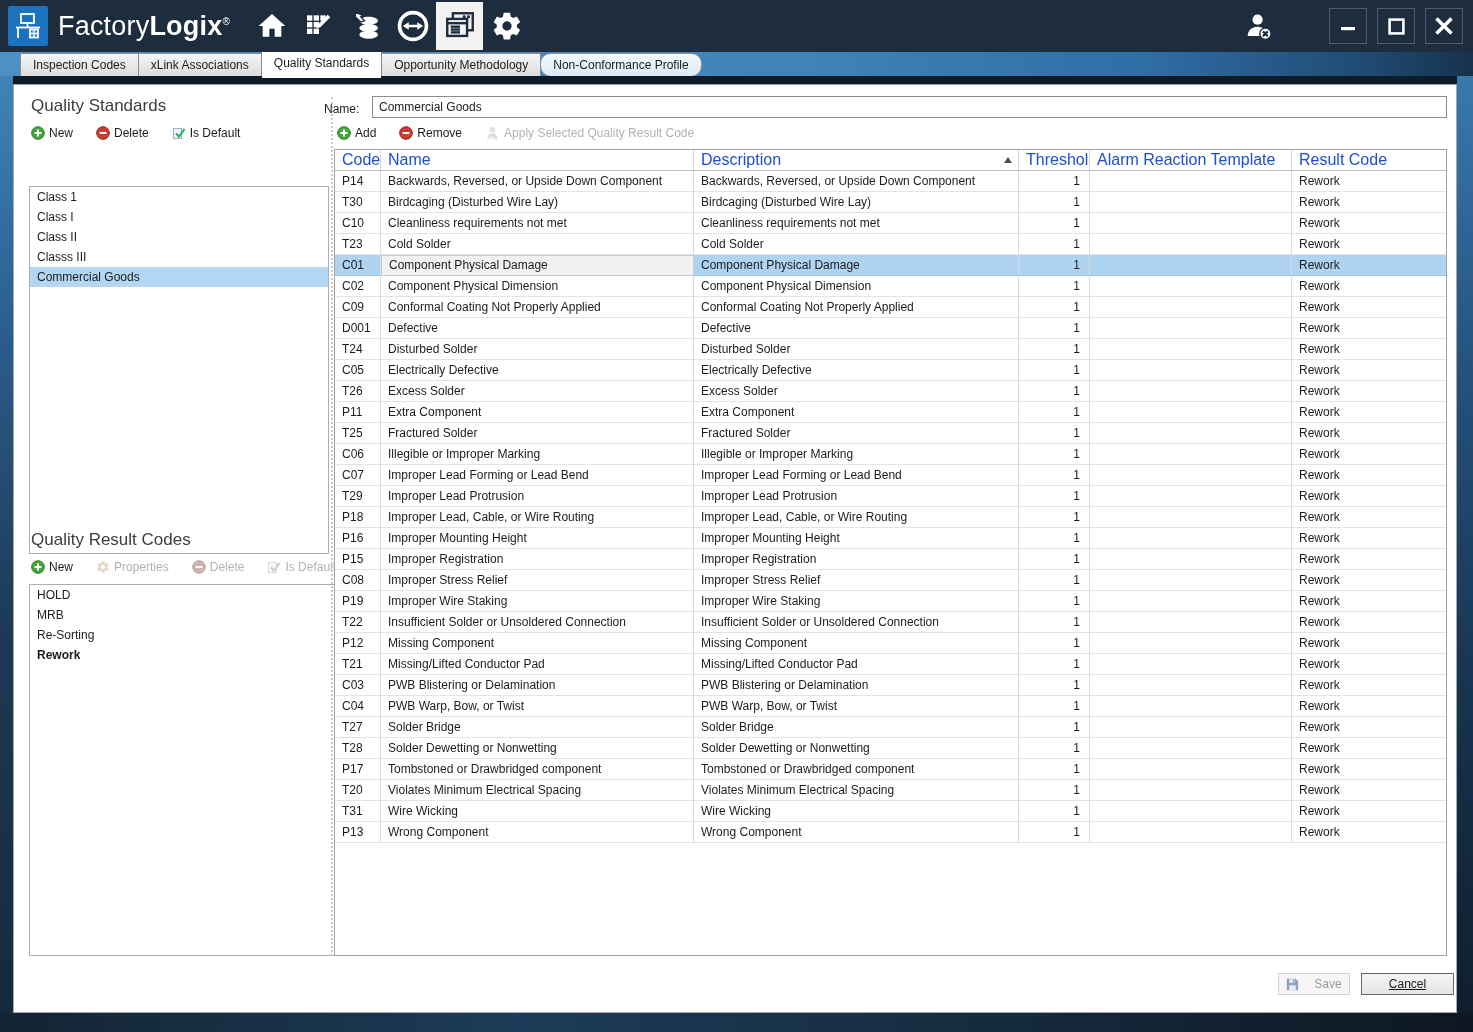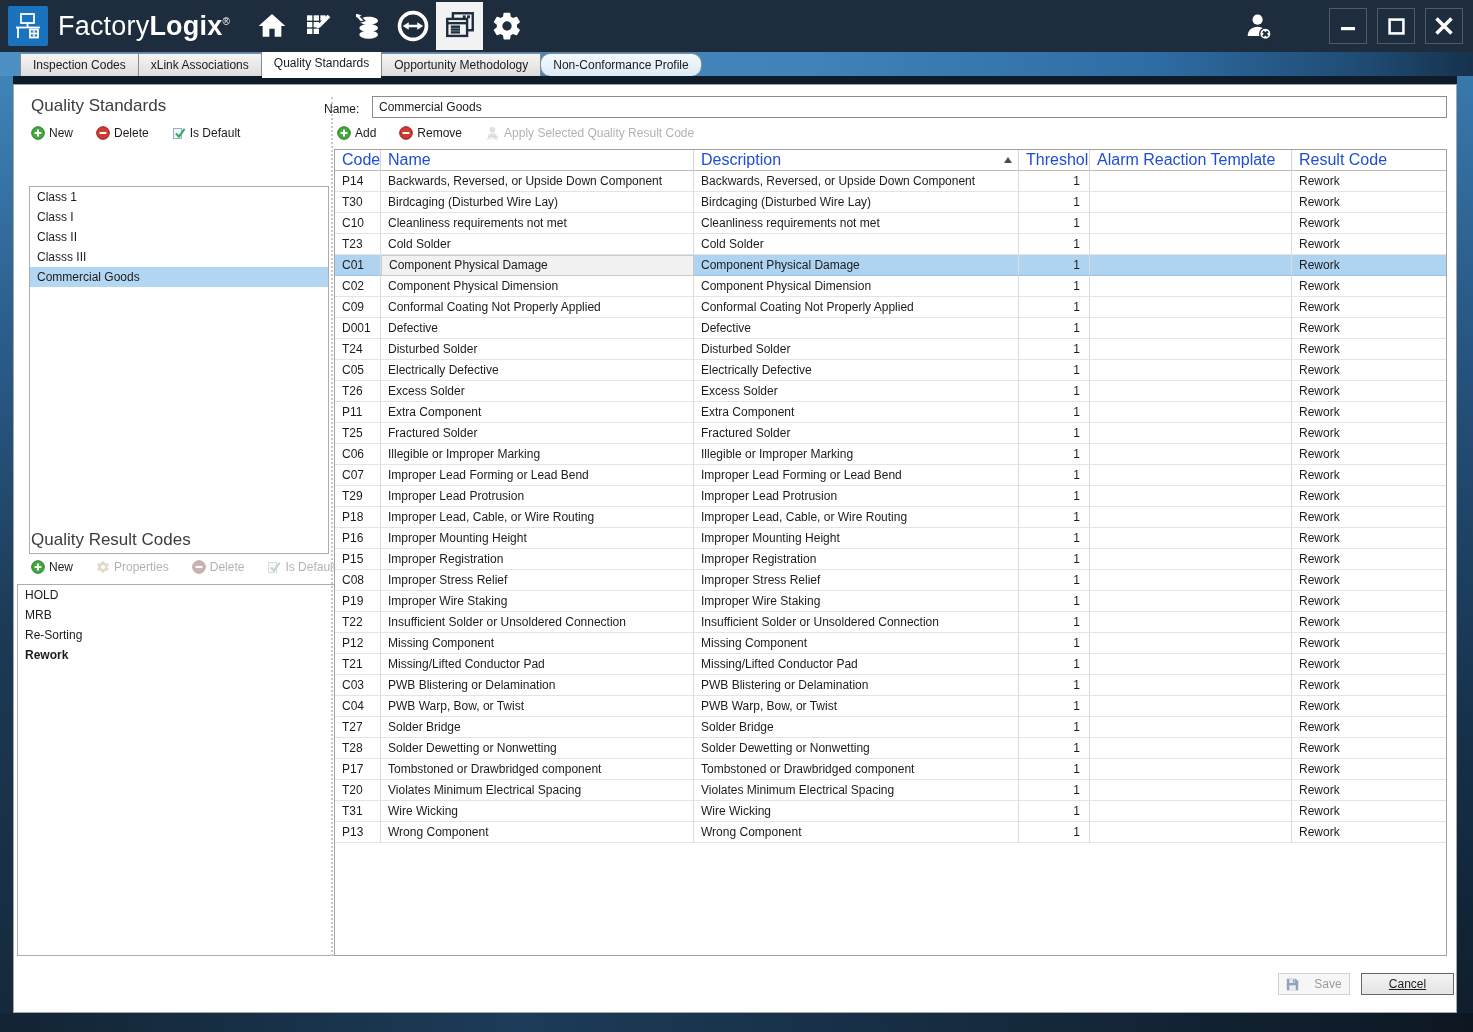--- a/index.html
+++ b/index.html
@@ -270,21 +270,21 @@
         <span>Delete</span>
       </span>
       <span class="tbtn disabled">
         <svg width="14" height="14" viewBox="0 0 14 14">
             <rect x="1.5" y="2.5" width="8" height="10" fill="#eef4fa" stroke="#9bb0c2" stroke-width="1"></rect>
             <path d="M4 7.5 l3 3.2 L12.6 2.8" fill="none" stroke="#2fae62" stroke-width="2"></path>
           </svg>
         <span>Is Default</span>
       </span>
     </div>
-    <div class="listbox" style="left:3px; top:499px; width:332px; height:372px;">
+    <div class="listbox" style="left:15px; top:499px; width:332px; height:372px;">
         <div class="list-item">HOLD</div>
         <div class="list-item">MRB</div>
         <div class="list-item">Re-Sorting</div>
         <div class="list-item bold">Rework</div>
       </div>
 
     <div class="splitter"></div>
 
     <div class="name-label">Name:</div>
     <input class="name-input" type="text" value="Commercial Goods" style="">

